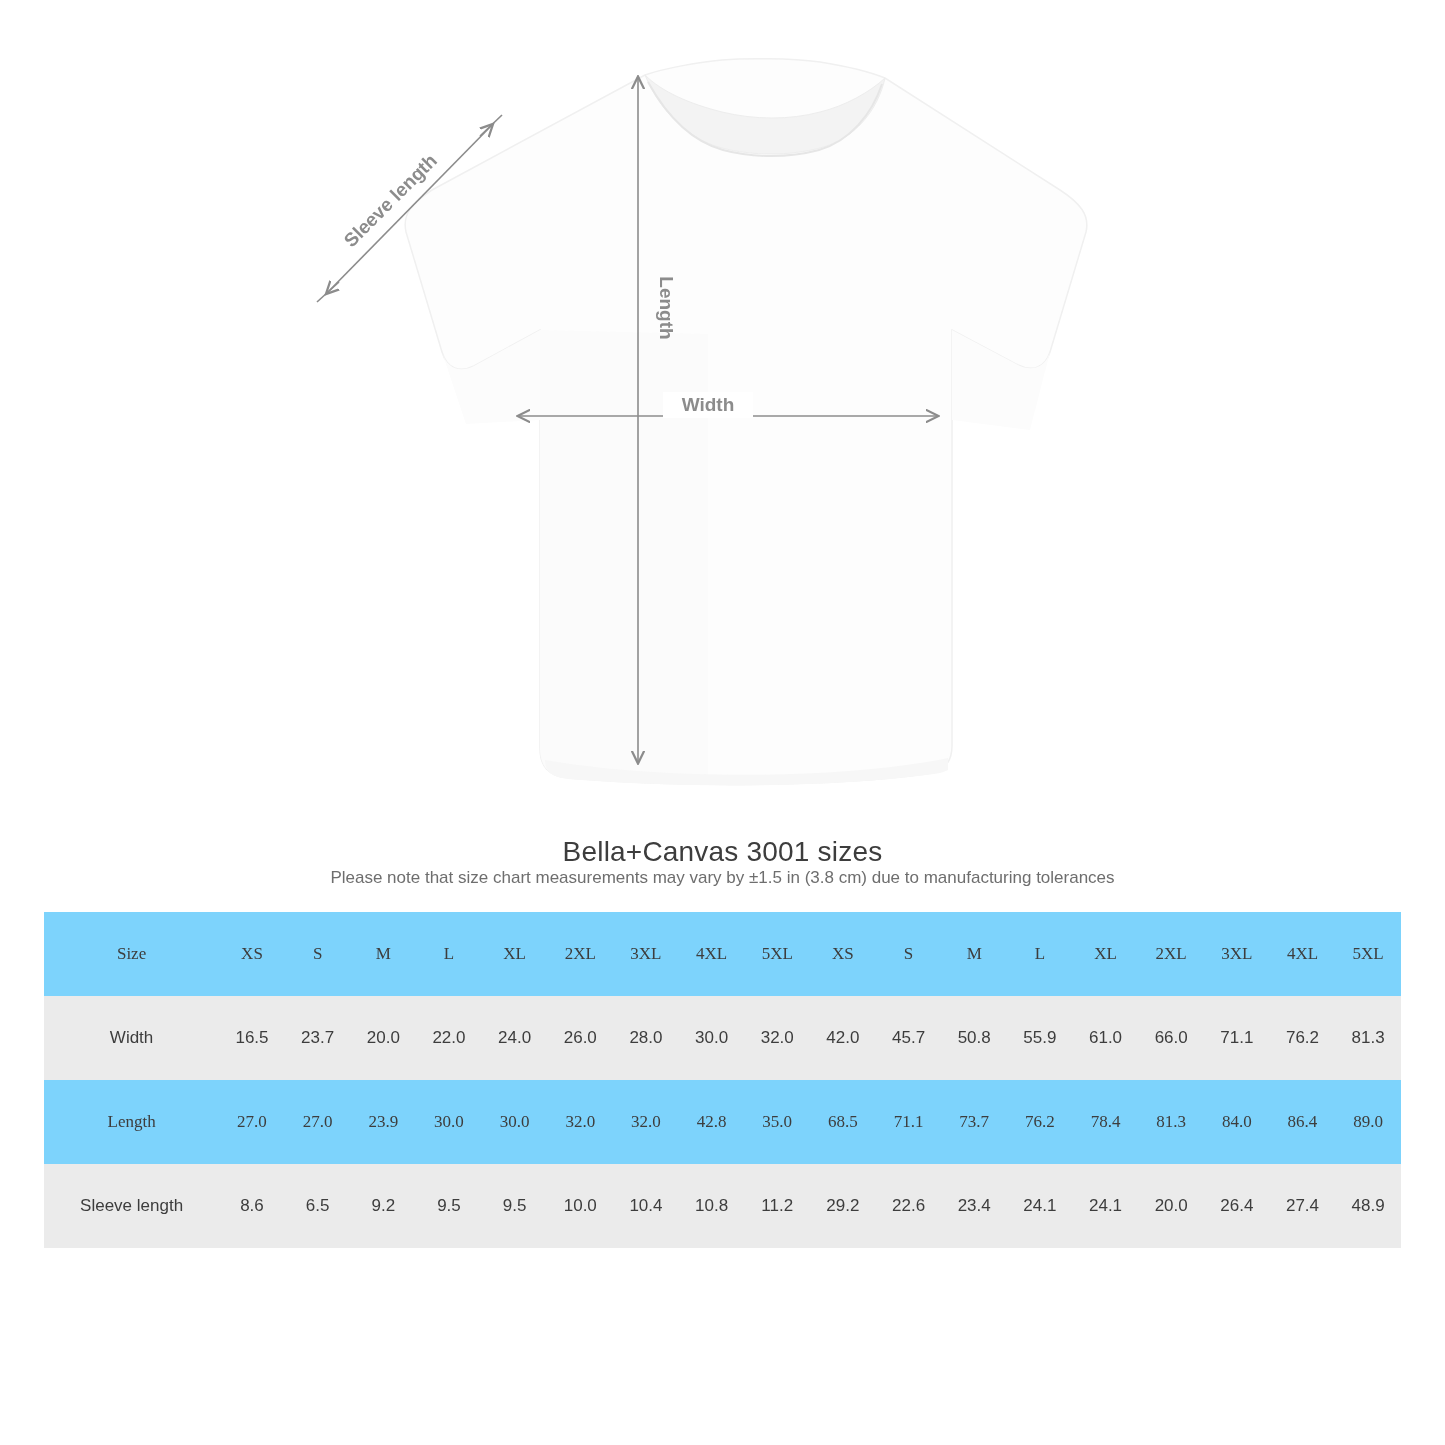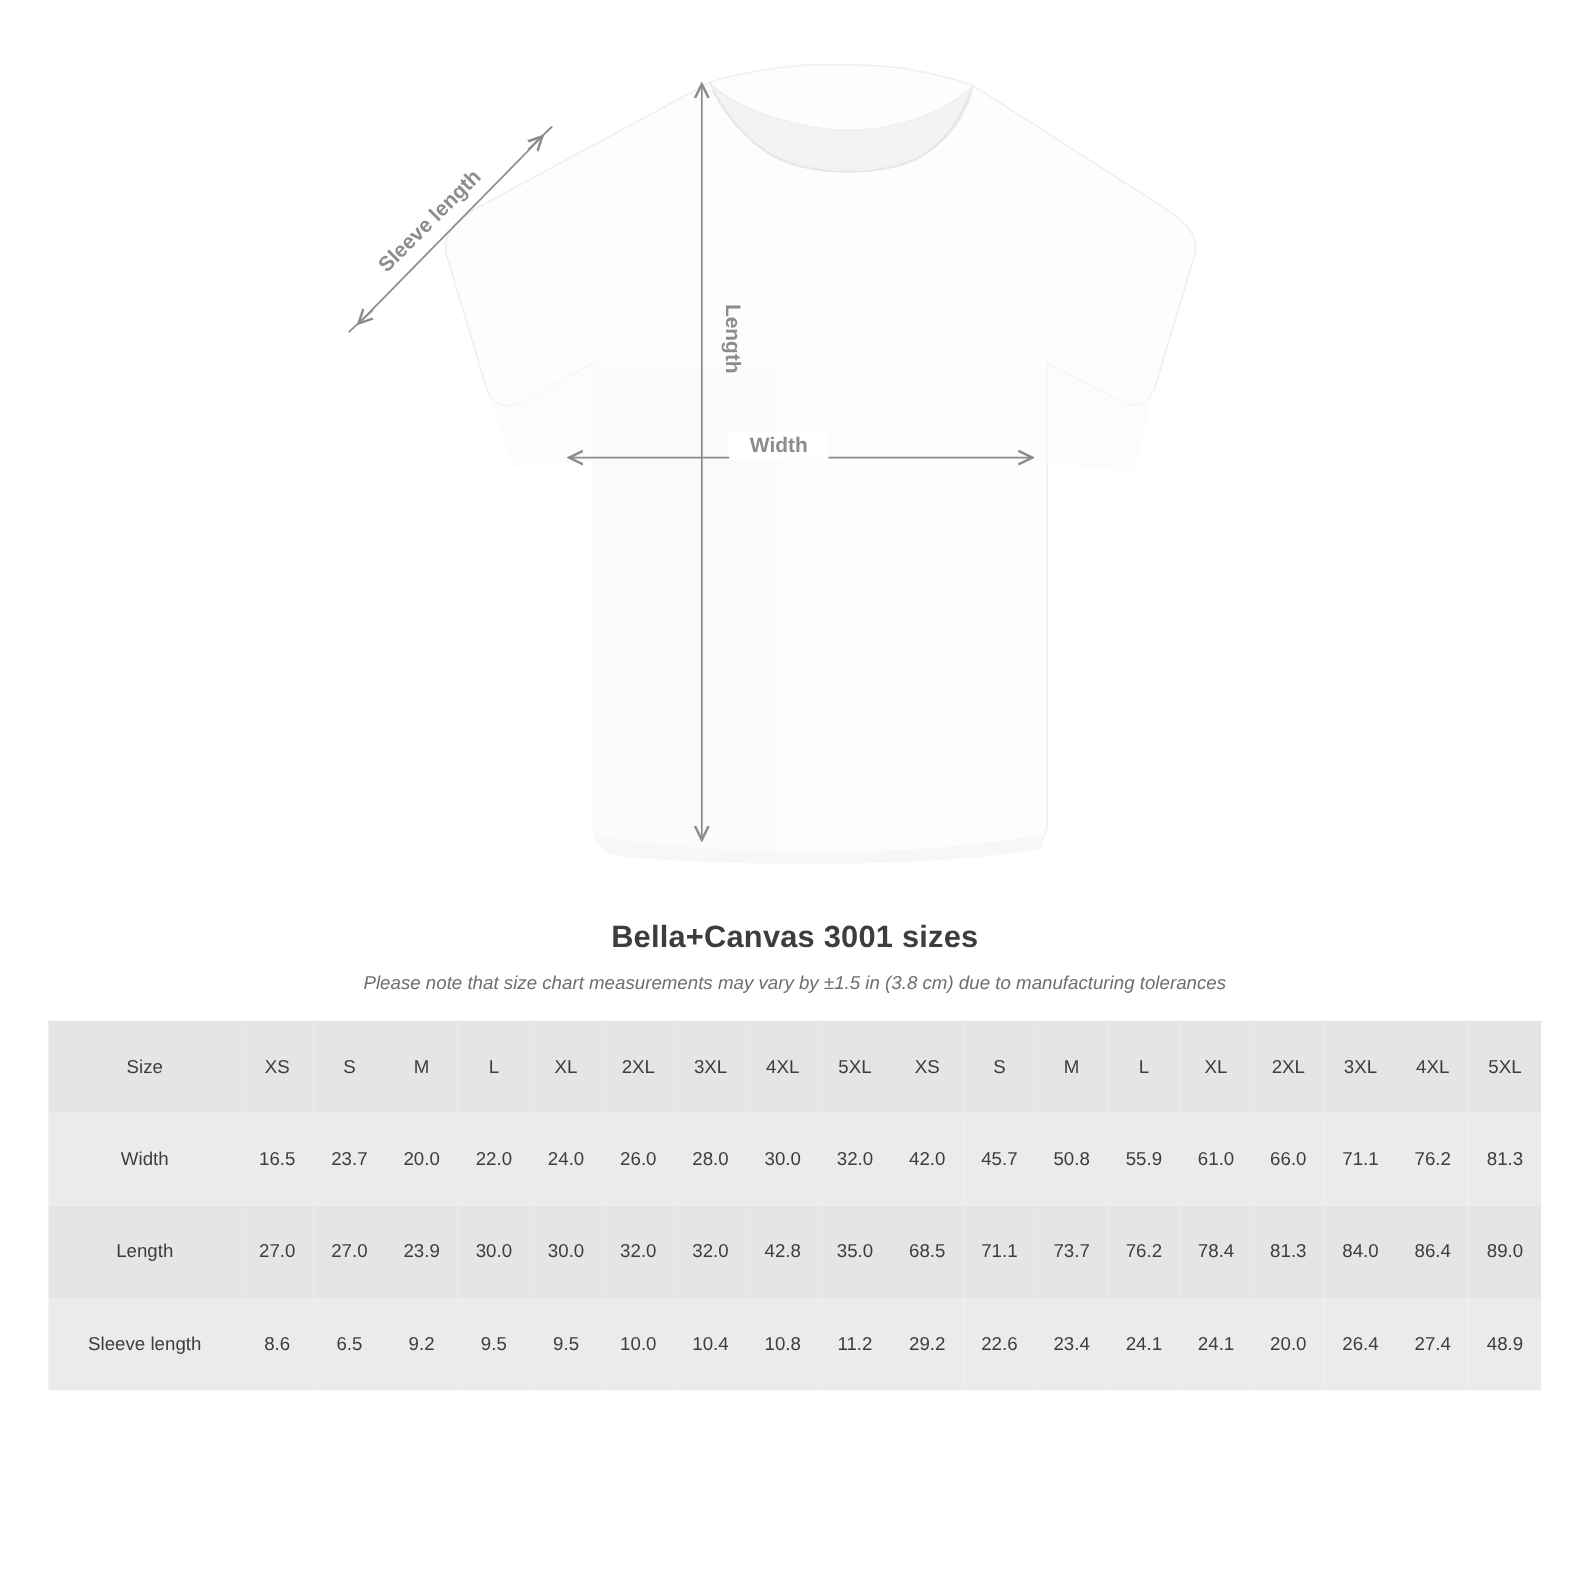--- a/index.html
+++ b/index.html
@@ -31,29 +31,27 @@
     display: block;
   }
 
   
   .chart-heading {
     text-align: center;
     margin-top: 6px;
   }
   .chart-title {
     font-size: 28px;
-    font-weight: bold;
+    font-weight: normal;
     color: #3d3d3d;
     letter-spacing: 0.2px;
   }
   .chart-note {
     font-size: 17px;
-    font-style: italic;
     color: #6e6e6e;
-    margin-top: 16px;
   }
 
   
   .table-wrap {
     margin: 24px 44px 0 44px;
   }
   table.size-table {
     border-collapse: collapse;
     width: 1357px;
     table-layout: fixed;
@@ -88,21 +86,22 @@
   }
   .row-head {
     font-weight: bold;
     font-size: 17px;
     color: #3d3d3d;
   }
   tr.shaded td {
     background: #ebebeb;
   }
   tr.plain td {
-    background: #e5e5e5;
+    background: #7dd3fc;
+    font-family: Liberation Serif, serif;
   }
   td.colhead {
     font-weight: bold;
     font-size: 17px;
   }
   .corner-cell {
     width: 175px;
   }
   .size-col {
     width: 65.6px;

